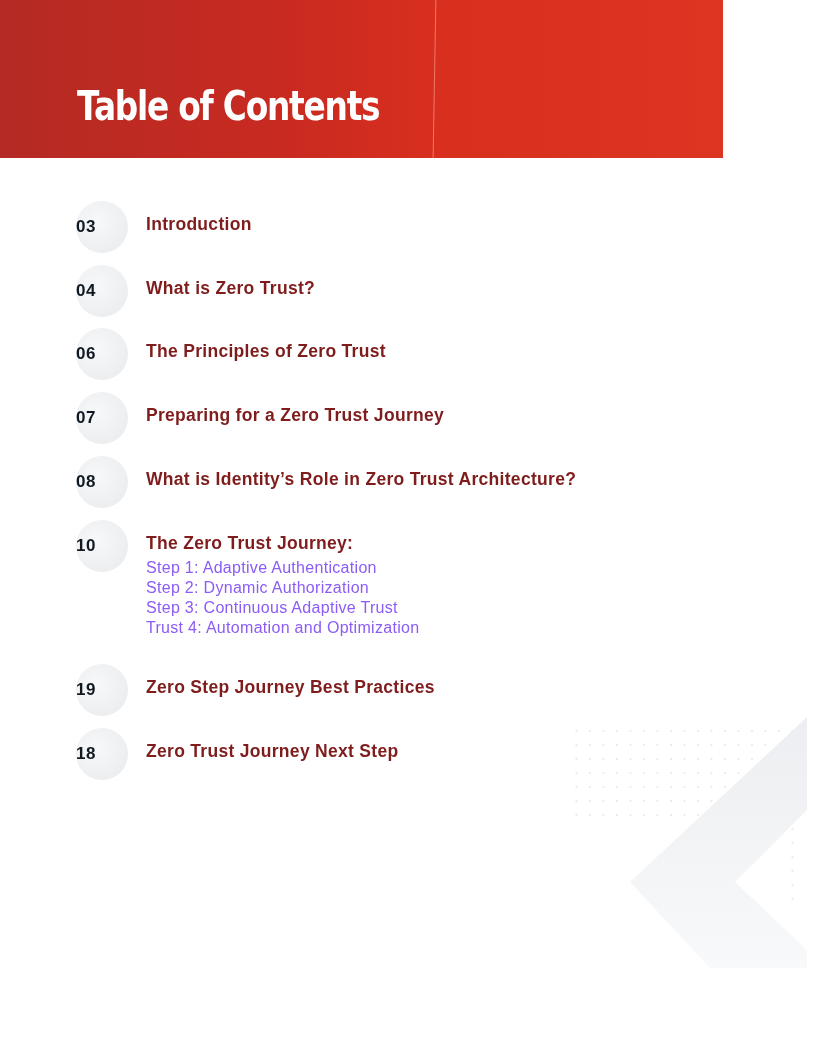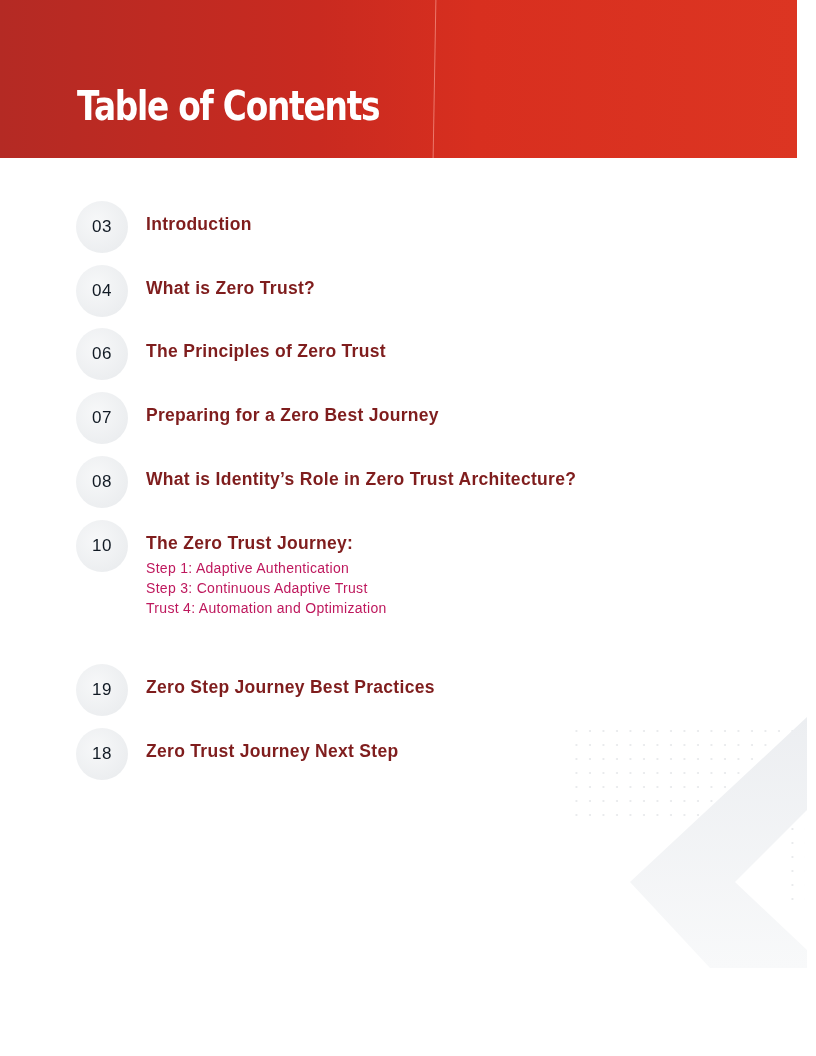--- a/index.html
+++ b/index.html
@@ -3,21 +3,21 @@
 <meta charset="utf-8">
 <style>
   html, body { margin:0; padding:0; }
   body {
     width:816px; height:1056px; position:relative; overflow:hidden;
     background:#ffffff;
     font-family:"Liberation Sans", "DejaVu Sans", sans-serif;
     color:#111a24;
   }
   .header {
-    position:absolute; left:0; top:0; width:797px; height:158px;
+    position:absolute; left:0; top:0; width:723px; height:158px;
     background:linear-gradient(90deg,#b42a24 0%,#c92a20 40%,#d82f1f 60%,#dc3522 100%);
     overflow:hidden;
   }
   .header .seam {
     position:absolute; left:434px; top:0; width:1px; height:158px;
     background:rgba(255,180,170,0.55); transform:skewX(-1deg);
   }
   .header .title {
     position:absolute; left:77px; top:84px;
     font-family:"DejaVu Sans", sans-serif; font-weight:bold;
@@ -25,31 +25,31 @@
     transform:scaleX(0.82); transform-origin:left center;
     line-height:44px;
   }
   .toc { position:absolute; left:0; top:0; width:816px; }
   .entry { position:absolute; left:76px; }
   .badge {
     position:absolute; left:0; top:0; width:52px; height:52px; border-radius:50%;
     background:radial-gradient(circle at 40% 40%,#f7f8f9 0%,#eceef0 70%,#e6e8eb 100%);
   }
   .badge span {
-    position:absolute; left:0; top:0; width:52px; text-align:center;
-    line-height:52px; font-weight:normal; font-size:17px; color:#111a24;
+    position:absolute; left:0; top:0; width:52px; 
+    line-height:52px; font-weight:bold; font-size:17px; color:#111a24;
     letter-spacing:0.5px;
   }
   .entry-title {
     position:absolute; left:70px; top:13px; white-space:nowrap;
     font-weight:bold; font-size:17.5px; color:#7f1d1d; letter-spacing:0.3px;
   }
   .substeps { position:absolute; left:70px; top:38px; }
   .substep {
-    font-size:14px; color:#be185d; line-height:20px; white-space:nowrap; letter-spacing:0.3px;
+    font-size:16px; color:#8b5cf6; line-height:20px; white-space:nowrap; letter-spacing:0.3px;
   }
   .decor { position:absolute; left:560px; top:700px; width:256px; height:300px; }
 </style>
 </head>
 <body>
 
 <div class="header">
   <div class="seam"></div>
   <div class="title">Table of Contents</div>
 </div>
@@ -70,35 +70,36 @@
   <div class="entry" style="top:328px">
     <div class="badge">
         <span>06</span>
       </div>
     <div class="entry-title">The Principles of Zero Trust</div>
   </div>
   <div class="entry" style="top:392px">
     <div class="badge">
         <span>07</span>
       </div>
-    <div class="entry-title">Preparing for a Zero Best Journey</div>
+    <div class="entry-title">Preparing for a Zero Trust Journey</div>
   </div>
   <div class="entry" style="top:456px">
     <div class="badge">
         <span>08</span>
       </div>
     <div class="entry-title">What is Identity’s Role in Zero Trust Architecture?</div>
   </div>
   <div class="entry" style="top:520px">
     <div class="badge">
         <span>10</span>
       </div>
     <div class="entry-title">The Zero Trust Journey:</div>
     <div class="substeps">
       <div class="substep">Step 1: Adaptive Authentication</div>
+      <div class="substep">Step 2: Dynamic Authorization</div>
       <div class="substep">Step 3: Continuous Adaptive Trust</div>
       <div class="substep">Trust 4: Automation and Optimization</div>
     </div>
   </div>
   <div class="entry" style="top:664px">
     <div class="badge">
         <span>19</span>
       </div>
     <div class="entry-title">Zero Step Journey Best Practices</div>
   </div>

